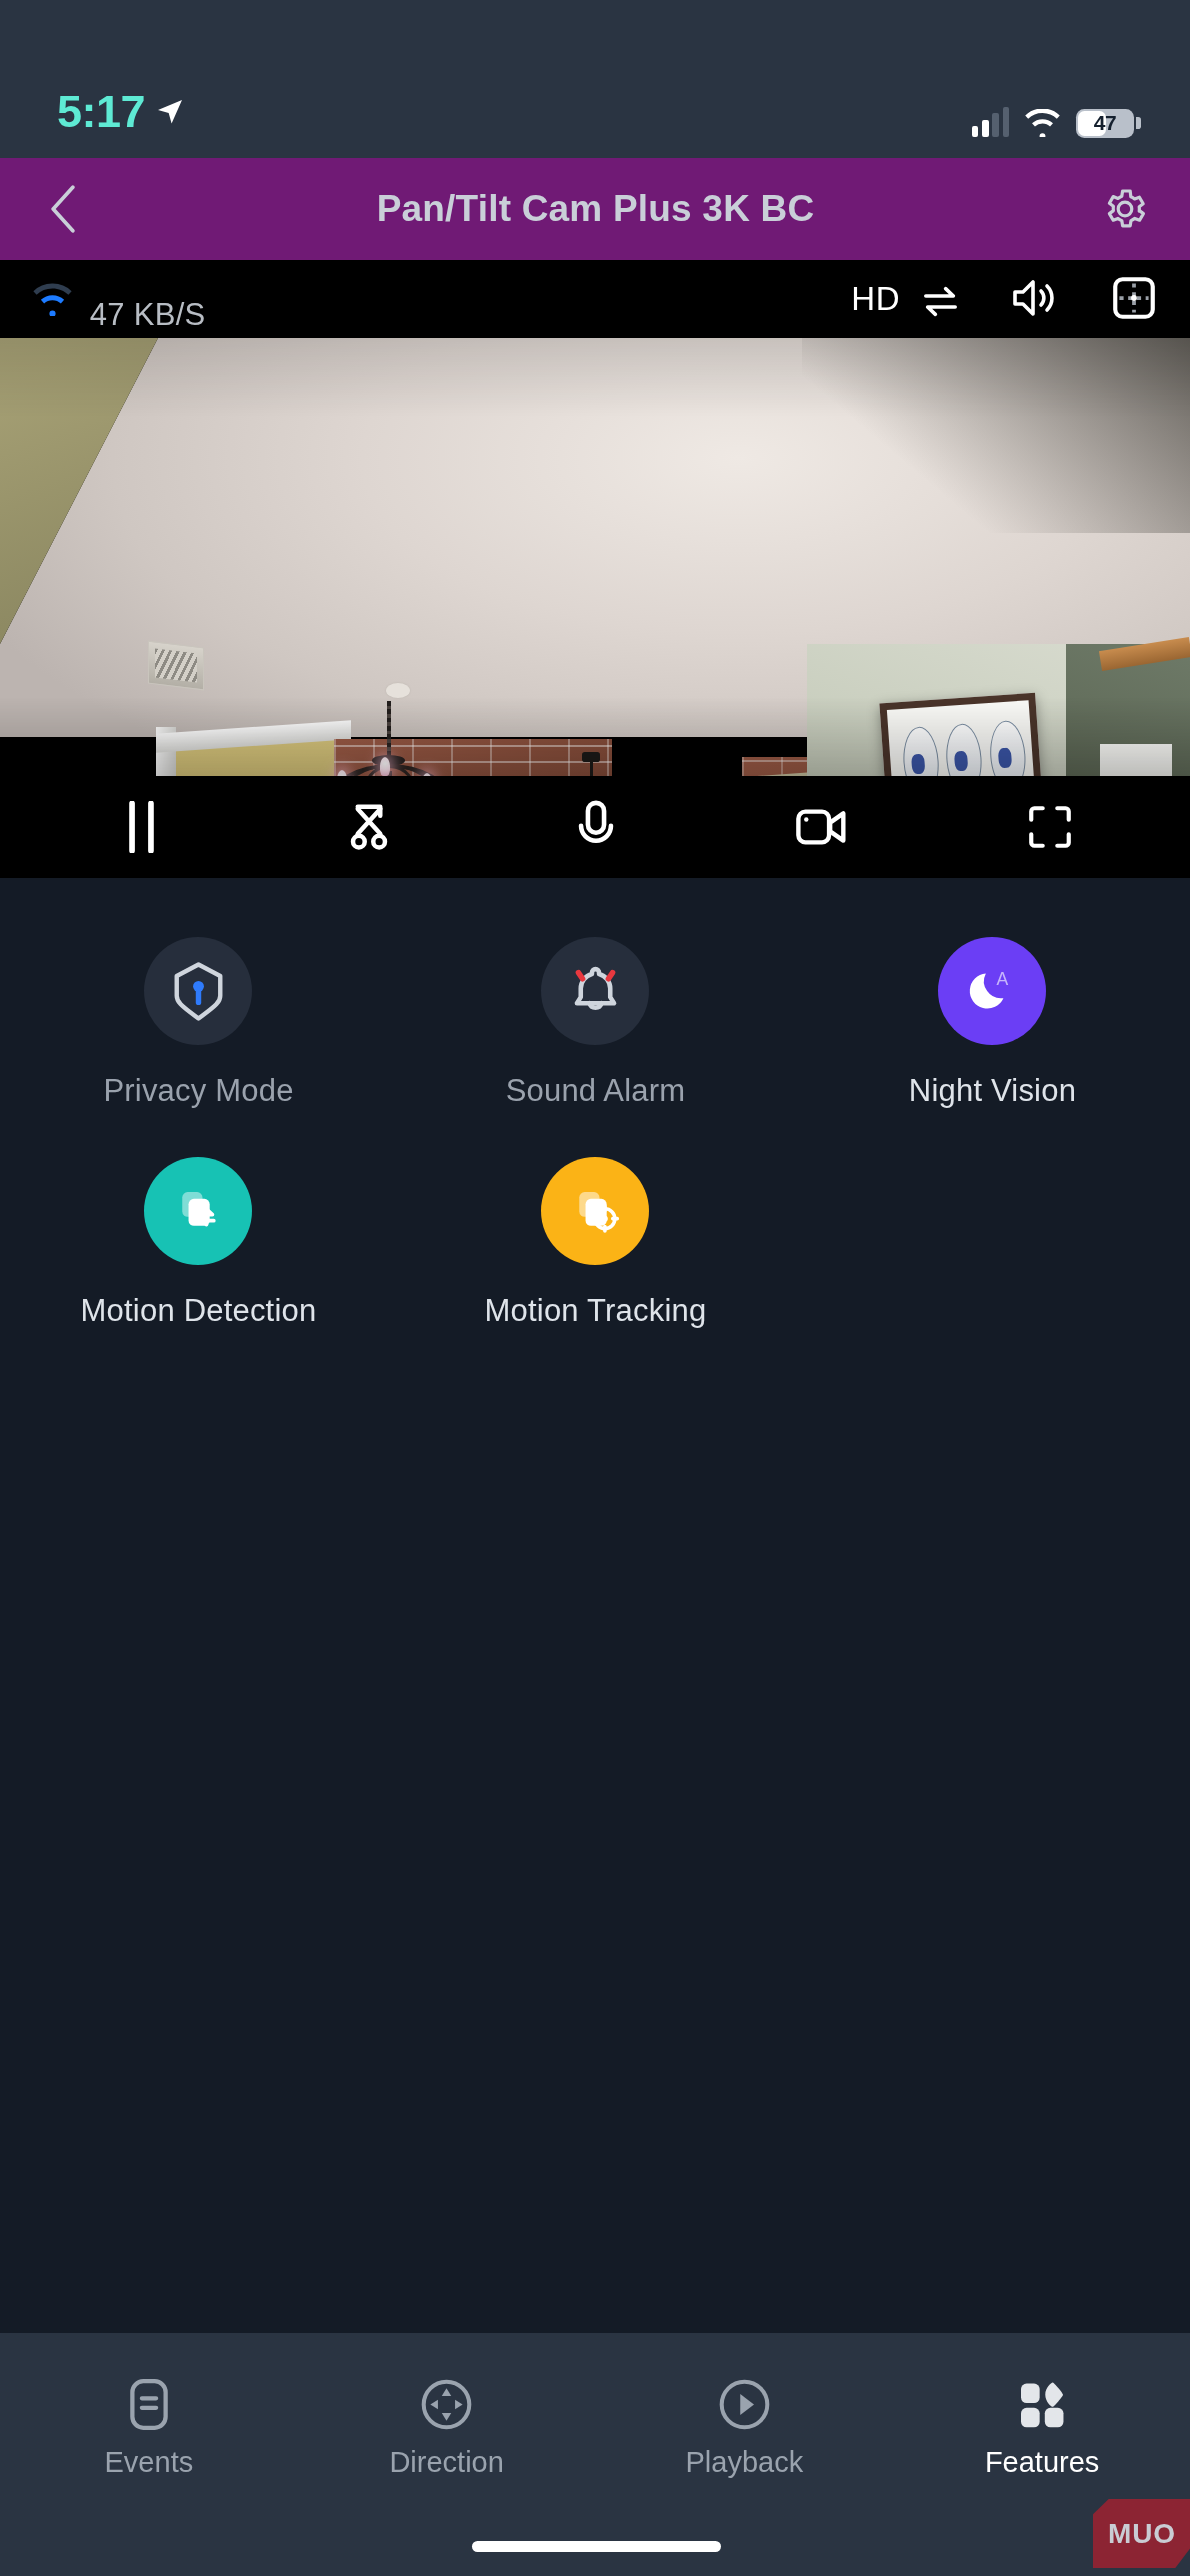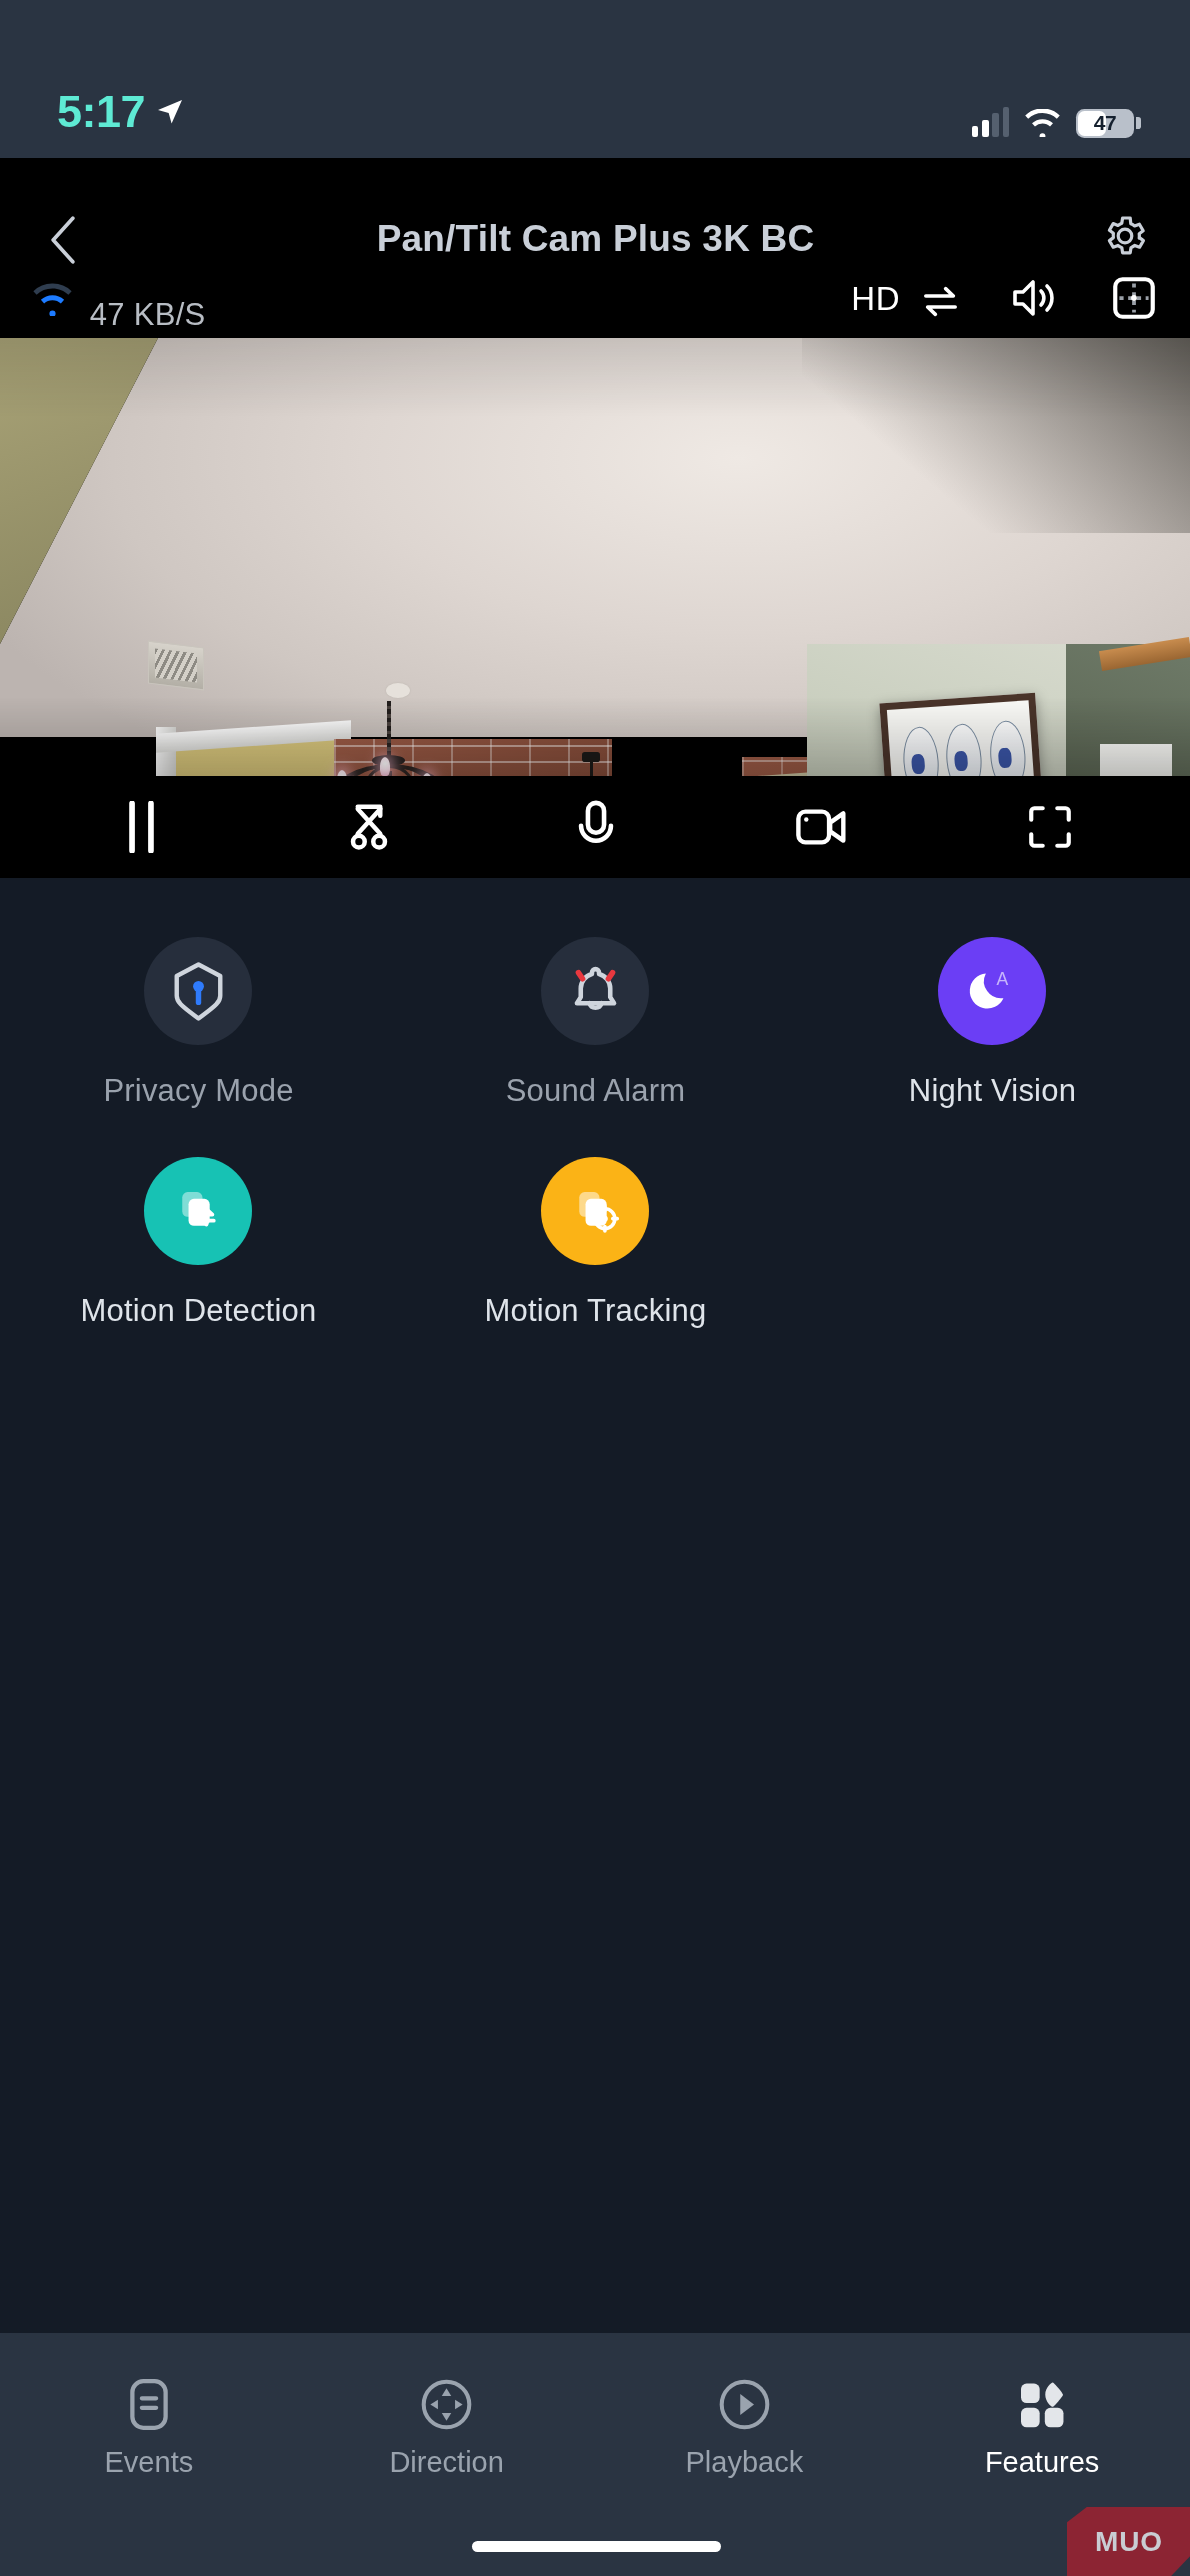--- a/index.html
+++ b/index.html
@@ -31,22 +31,22 @@
          background:#b9c0ca; display:flex; align-items:center; }
   .batt .fill{ position:absolute; left:1.9px; top:1.9px; bottom:1.9px; width:28px;
                border-radius:6.5px; background:#ffffff; }
   .batt .num{ position:relative; z-index:2; width:100%; text-align:center;
               font-size:21px; font-weight:700; color:#15202e; letter-spacing:-0.4px;}
   .batt:after{ content:""; position:absolute; right:-6.5px; top:8.3px; width:4.6px;
                height:12px; border-radius:0 2.8px 2.8px 0; background:#b9c0ca; }
 
   
   .header{
-    height:102px; background:#000000;
-    display:flex; align-items:flex-end; padding:0 42px; position:relative;
+    height:102px; background:#701a75;
+    display:flex; align-items:center; padding:0 42px; position:relative;
   }
   .back-chevron{ width:41px; height:41px; display:flex; align-items:center;
                  justify-content:center; cursor:pointer; }
   .title{ position:absolute; left:0; right:0; text-align:center;
           font-size:37px; font-weight:700; color:#c9cfd8; letter-spacing:0.2px;
           pointer-events:none; }
   .gear{ margin-left:auto; width:48px; height:48px; }
 
   
   .vtop{
@@ -171,21 +171,21 @@
   .tabs{ display:flex; padding-top:35px; }
   .tab{ width:25%; display:flex; flex-direction:column; align-items:center;
         cursor:pointer; }
   .tab-icon{ height:72px; display:flex; align-items:center; justify-content:center; }
   .tab-label{ margin-top:5.6px; font-size:29px; color:#9aa3ae; }
   .tab.active .tab-label{ color:#ffffff; }
   .home-ind{ position:absolute; left:50%; bottom:24px; margin-left:-124px;
              width:249px; height:11px; border-radius:5.6px; background:#ffffff; }
 
   
-  .muo{ position:absolute; right:0; bottom:0; width:124px; height:69px;
+  .muo{ position:absolute; right:0; bottom:8px; width:98px; height:69px;
         background:#8c2433; display:flex; align-items:center; justify-content:center;
         clip-path:polygon(16% 0, 100% 0, 100% 70%, 84% 100%, 0 100%, 0 22%); }
   .muo span{ font-size:28px; font-weight:700; color:#c9ccd3; letter-spacing:0.9px; }
 </style>
 </head>
 <body>
 
 <div class="statusbar">
   <div class="sb-left">
     <div class="sb-time">5:17</div>

